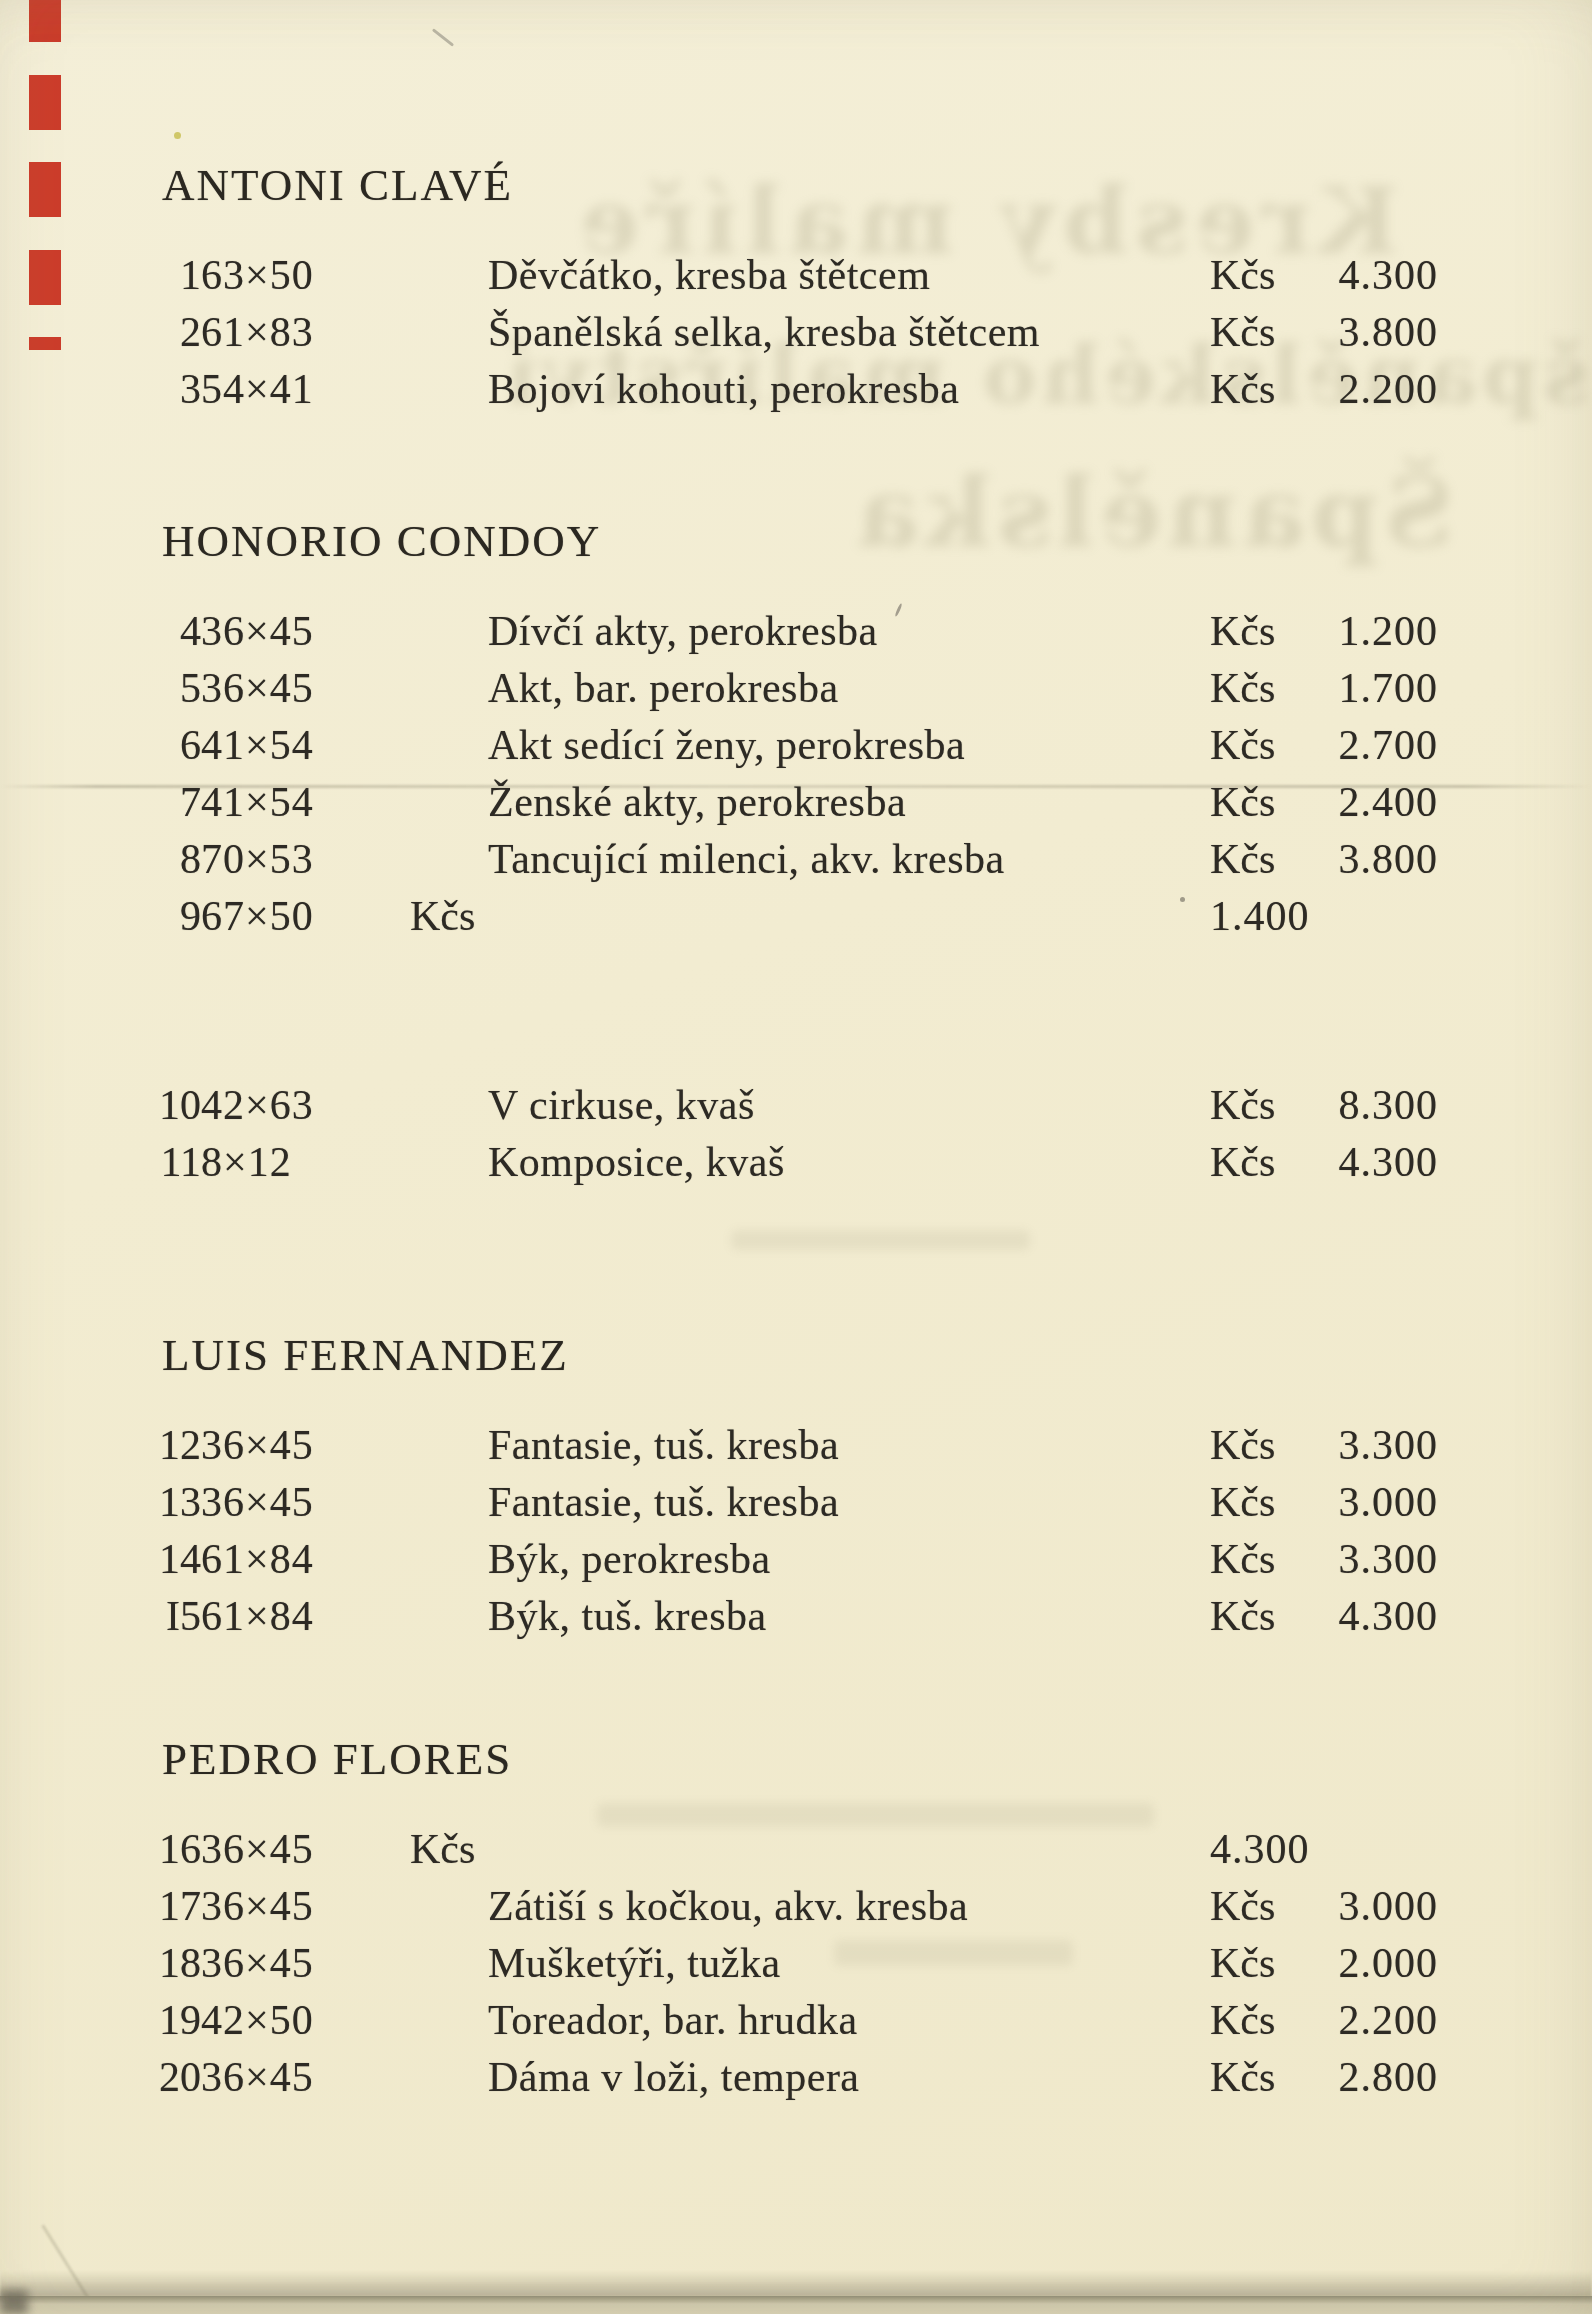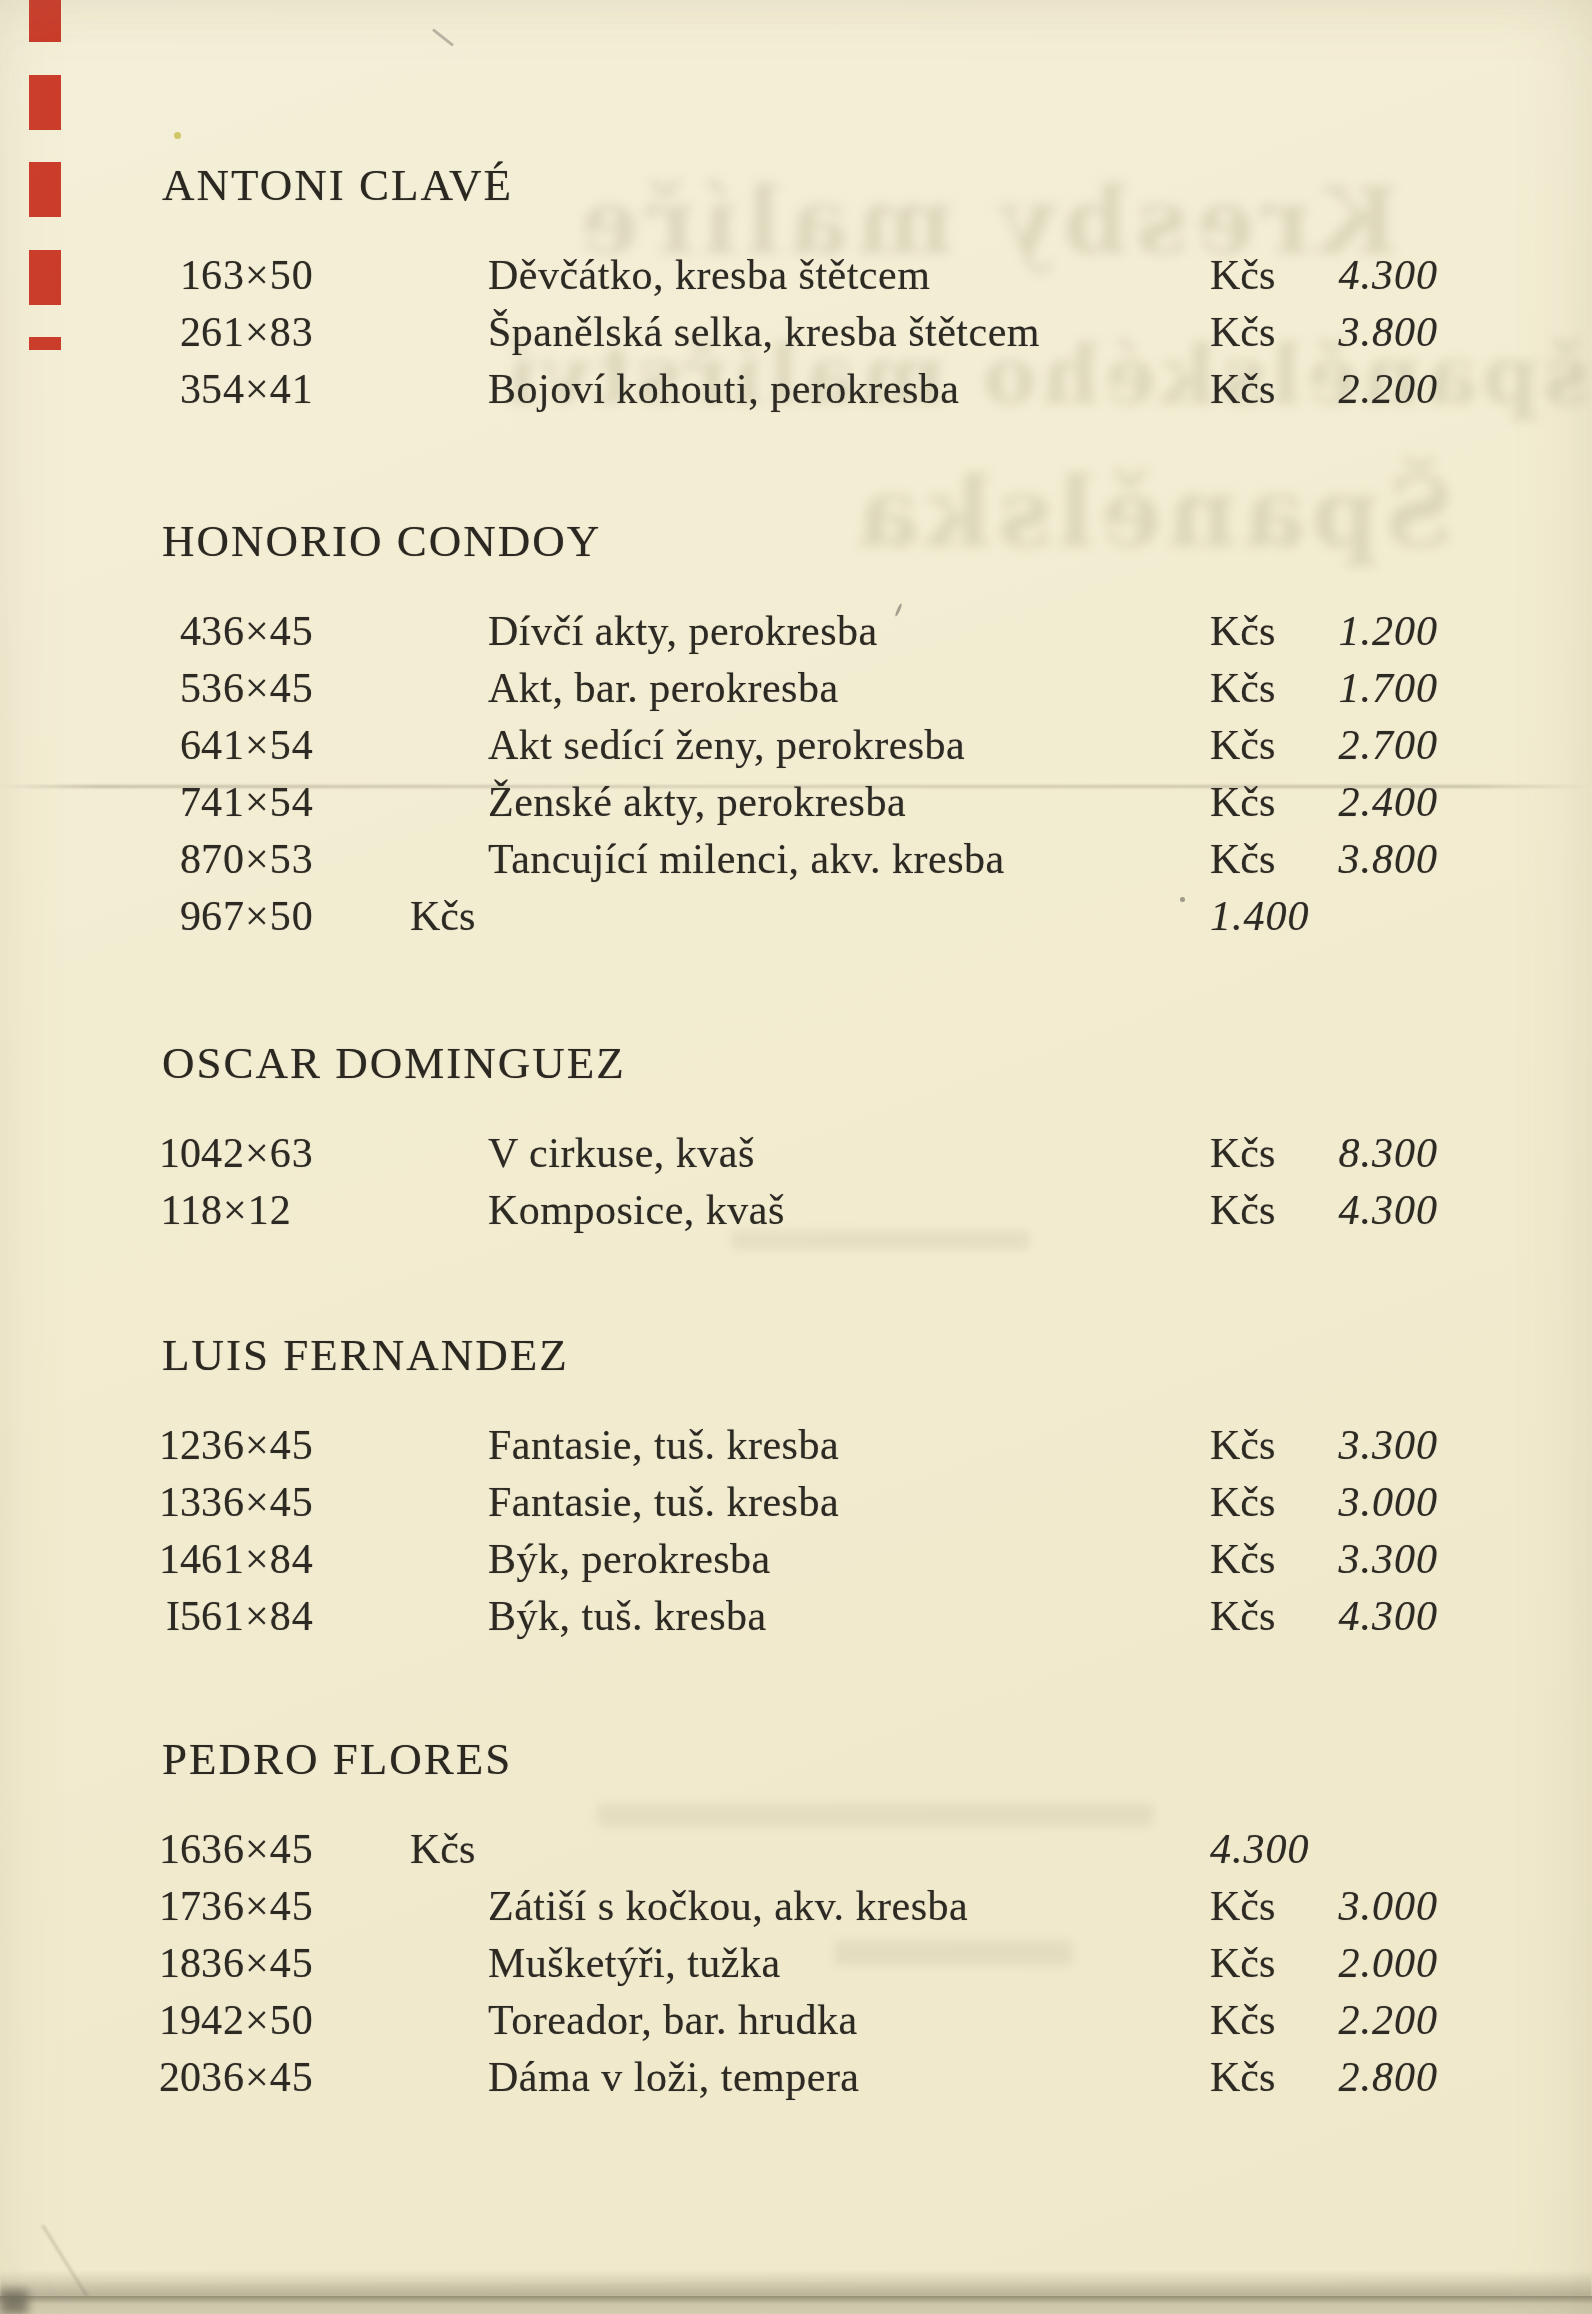--- a/index.html
+++ b/index.html
@@ -28,21 +28,21 @@
   .rows{margin-top:38px;}
   .row{
     display:grid;grid-template-columns:201px 209px 800px 113px 131px;
     width:1455px;height:57px;font-size:42px;line-height:57px;white-space:nowrap;
     text-shadow:0 0 1px rgba(45,42,36,.40);
   }
   .cell-no{text-align:right;}
   .cell-size{text-align:left;letter-spacing:1px;}
   .cell-title{padding-left:78px;letter-spacing:0.5px;overflow:visible;}
   .cell-kcs{padding-left:0;}
-  .cell-price{text-align:right;padding-right:16px;letter-spacing:1px;font-style:italic;}
+  .cell-price{text-align:right;padding-right:16px;letter-spacing:1px;}
 
   
   .redmark{position:absolute;left:29px;width:32px;background:#c9301f;opacity:.93;filter:blur(0.4px);}
   .rm1{top:0;height:42px}.rm2{top:75px;height:55px}.rm3{top:162px;height:55px}
   .rm4{top:250px;height:55px}.rm5{top:337px;height:13px}
 
   
   .ghost{
     position:absolute;transform:scaleX(-1);white-space:nowrap;
     font-family:"DejaVu Serif",serif;font-weight:bold;
@@ -178,21 +178,20 @@
           </div>
           <div class="row">
             <span class="cell-no">9</span>
             <span class="cell-size">67×50</span>
             <span class="cell-kcs">Kčs</span>
             <span class="cell-price">1.400</span>
           </div>
         </div>
       </section>
       <section class="section s2">
-        <h2 class="artist">OSCAR DOMINGUEZ</h2>
         <div class="rows">
           <div class="row">
             <span class="cell-no">10</span>
             <span class="cell-size">42×63</span>
             <span class="cell-title">V cirkuse, kvaš</span>
             <span class="cell-kcs">Kčs</span>
             <span class="cell-price">8.300</span>
           </div>
           <div class="row">
             <span class="cell-no">11</span>

